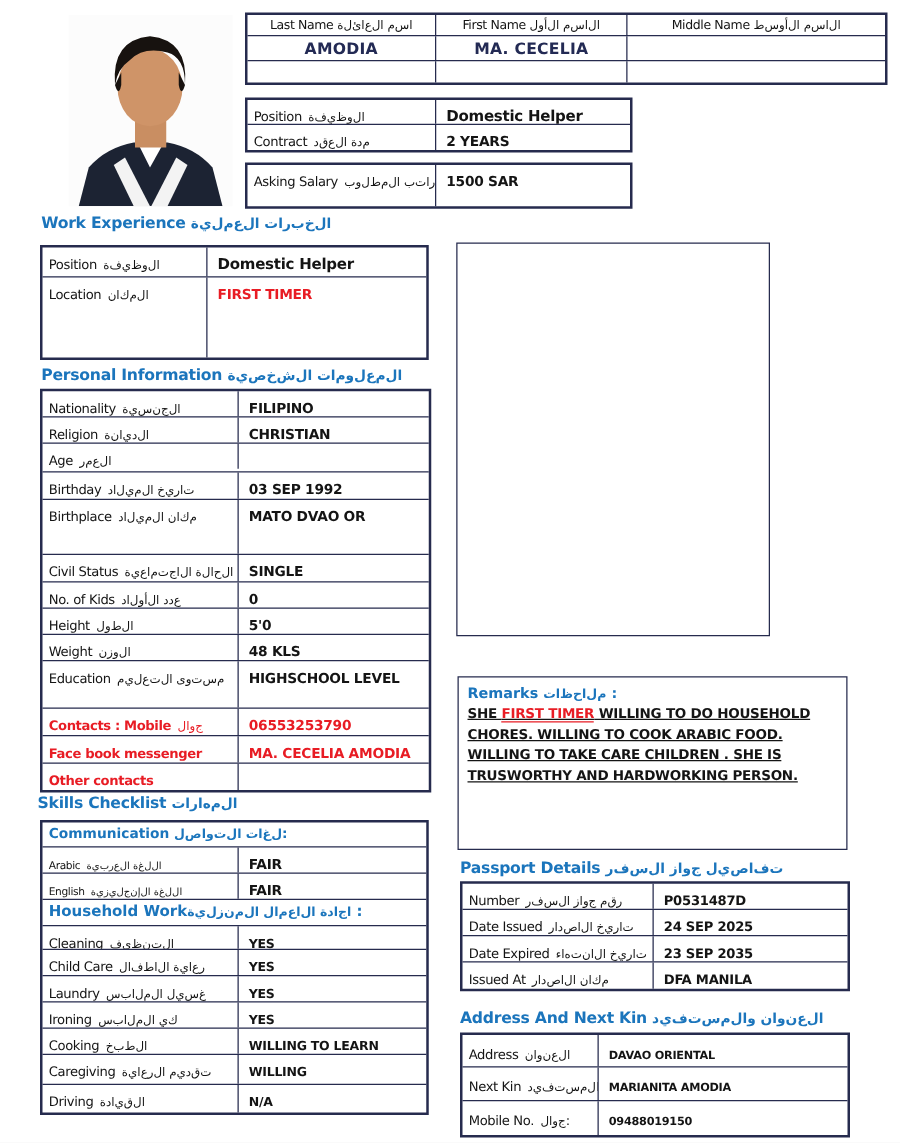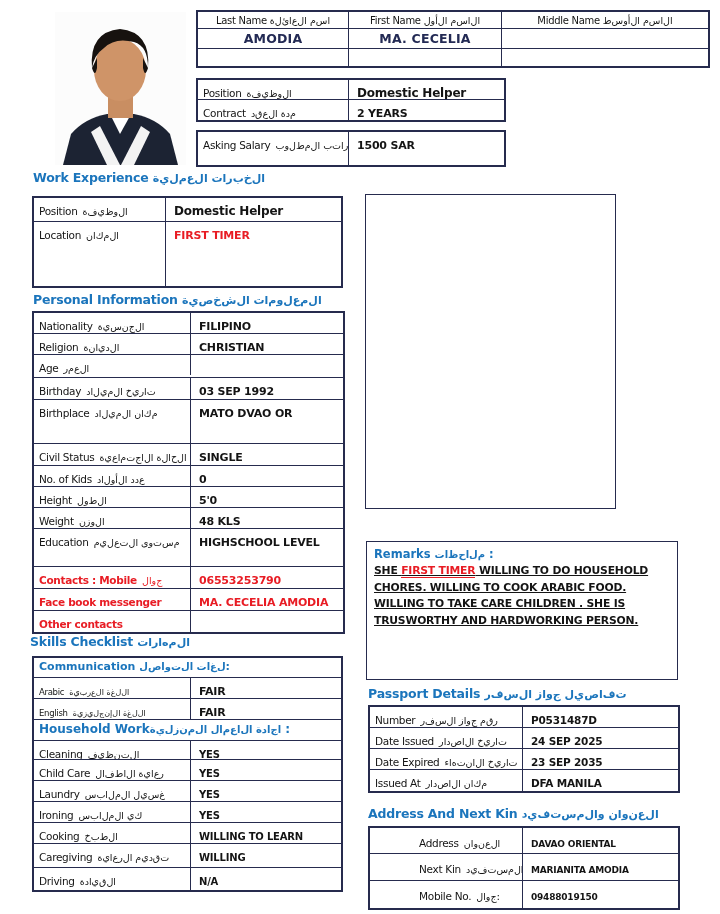--- a/index.html
+++ b/index.html
@@ -69,21 +69,21 @@
   .remarks-title{font-weight:bold;font-size:11.5px;color:var(--blue);}
   .remarks-title .ar{font-weight:bold;font-size:10px;color:var(--blue);margin-top:40px;}
   .remarks-text{margin-top:2px;font-weight:bold;font-size:10.8px;line-height:1.55;color:var(--black);letter-spacing:-0.2px;text-decoration:underline;text-decoration-thickness:1.2px;}
   .remarks-hl{color:var(--red);border-bottom:1.6px solid var(--red);}
 
   .pass-tbl{left:368px;top:705px;width:312px;}
   .pass-tbl .cl{width:153px;}
   .pass-tbl .val{font-size:10.5px;}
 
   .addr-tbl{left:368px;top:826px;width:312px;}
-  .addr-tbl .cl{width:109px;margin-left:44px;}
+  .addr-tbl .cl{width:109px;}
   .addr-tbl .val{font-size:9px;text-align:center;}
   .addr-tbl .cl,.addr-tbl .cv{padding-top:4px;} .h17{height:17px;} .h19{height:19px;} .h20{height:20px;}
   .h21{height:21px;} .h22{height:22px;} .h23{height:23px;flex-direction:column;} .h24{height:24px;}
   .h26{height:26px;} .h27{height:27px;}
   .h38{height:38px;} .h44{height:44px;} .h64{height:64px;}
 </style>
 </head>
 <body>
 
 <div class="page">

